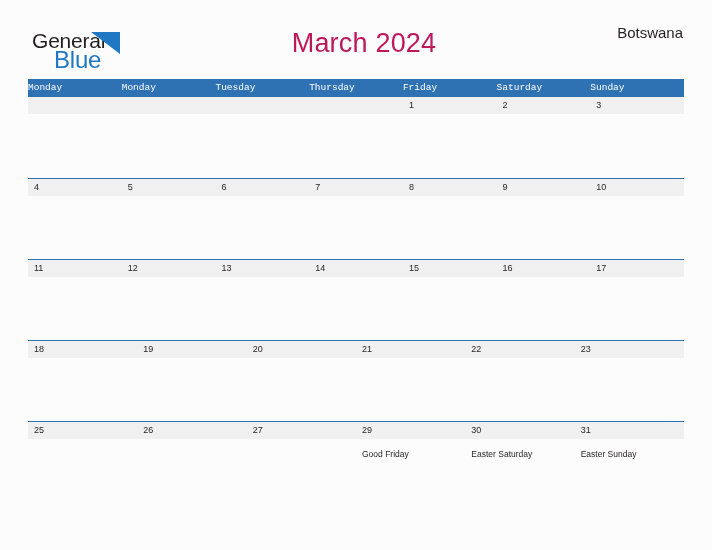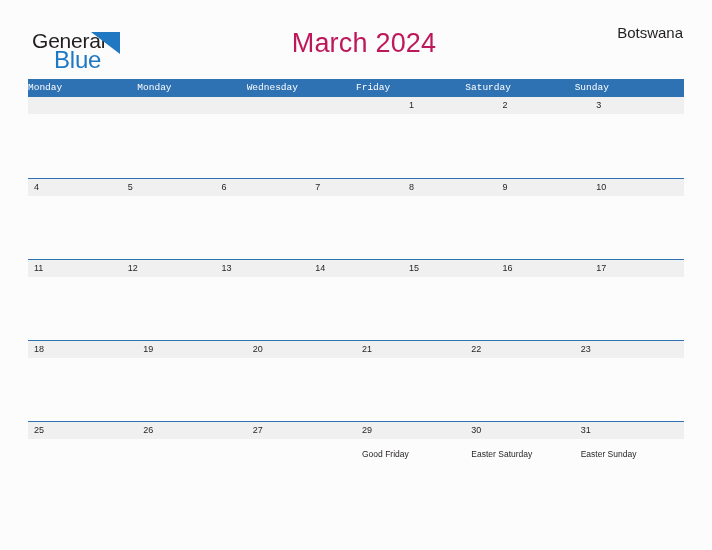--- a/index.html
+++ b/index.html
@@ -185,21 +185,22 @@
 
     <div class="cal-title">March 2024</div>
 
     <div class="country">Botswana</div>
   </div>
 
   <div class="cal">
     <div class="weekday-row">
         <div class="weekday">Monday</div>
         <div class="weekday">Monday</div>
-        <div class="weekday">Wednesday</div>
+        <div class="weekday">Tuesday</div>
+        <div class="weekday">Thursday</div>
         <div class="weekday">Friday</div>
         <div class="weekday">Saturday</div>
         <div class="weekday">Sunday</div>
       </div>
     <div class="weeks">
         <div class="week">
           <div class="week-band"></div>
           <div class="week-cells">
             <div class="day empty">
               <span class="day-num"></span>

